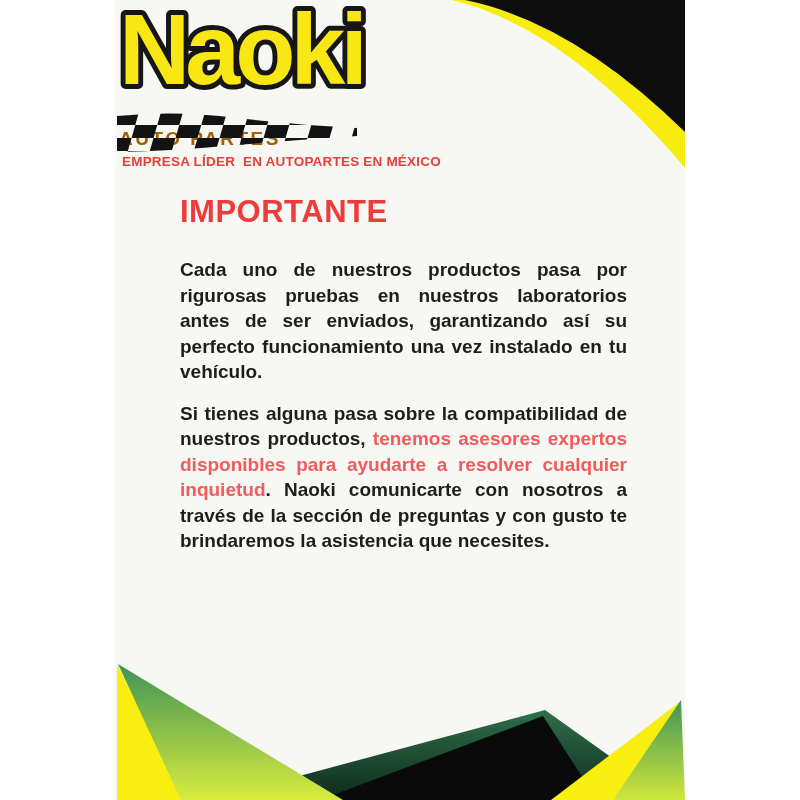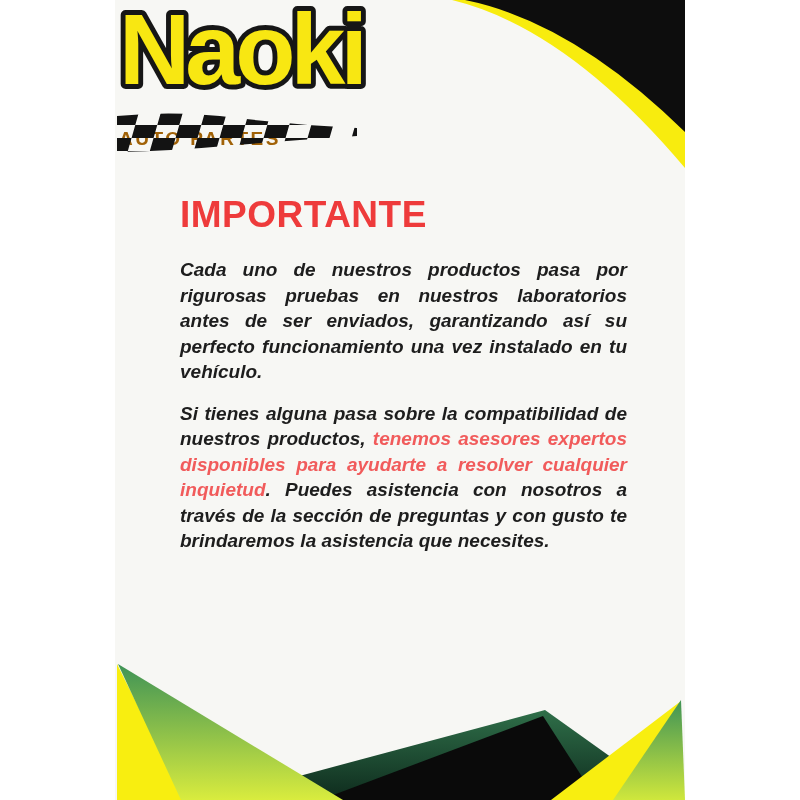--- a/index.html
+++ b/index.html
@@ -71,37 +71,36 @@
     font-weight: 700;
     letter-spacing: 0.2px;
     color: #e5403b;
     white-space: pre;
   }
   .heading {
     position: absolute;
     left: 65px;
     top: 194px;
     margin: 0;
-    font-size: 37px;
+    font-size: 31px;
     font-weight: 800;
     letter-spacing: 0.5px;
     color: #ee3b3b;
   }
   .bodytext {
     position: absolute;
     left: 65px;
     top: 257px;
     width: 447px;
     font-size: 19px;
     line-height: 25.5px;
     font-weight: 700;
     color: #1d1d1d;
     text-align: justify;
     text-align-last: left;
-    font-style: italic;
   }
   .para {
     margin: 0 0 16px 0;
   }
   .hl {
     color: #f15b5b;
   }
 </style>
 </head>
 <body>
@@ -150,22 +149,23 @@
           <rect x="0" y="0" width="22" height="13" fill="#131313"></rect>
           <rect x="22" y="13" width="22" height="13" fill="#131313"></rect>
         </pattern>
         <clipPath id="flagclip">
           <path d="M0,4 Q60,-2 120,6 Q180,13 240,16 L240,24 Q180,28 120,33 Q55,39 0,40 Z"></path>
         </clipPath>
       </defs>
       <rect x="-6" y="-8" width="256" height="56" fill="url(#chk)" clip-path="url(#flagclip)"></rect>
     </svg>
 
+    <div class="brand-tagline">EMPRESA LÍDER  EN AUTOPARTES EN MÉXICO</div>
 
     <h1 class="heading">IMPORTANTE</h1>
 
     <div class="bodytext" id="paragraphs">
         <p class="para"><span>Cada uno de nuestros productos pasa por rigurosas pruebas en nuestros laboratorios antes de ser enviados, garantizando así su perfecto funcionamiento una vez instalado en tu vehículo.</span></p>
-        <p class="para"><span>Si tienes alguna pasa sobre la compatibilidad de nuestros productos, </span><span class="hl">tenemos asesores expertos disponibles para ayudarte a resolver cualquier inquietud</span><span>. Puedes asistencia con nosotros a través de la sección de preguntas y con gusto te brindaremos la asistencia que necesites.</span></p>
+        <p class="para"><span>Si tienes alguna pasa sobre la compatibilidad de nuestros productos, </span><span class="hl">tenemos asesores expertos disponibles para ayudarte a resolver cualquier inquietud</span><span>. Naoki comunicarte con nosotros a través de la sección de preguntas y con gusto te brindaremos la asistencia que necesites.</span></p>
       </div>
 
   </div>
 </div>
 
 </body></html>

